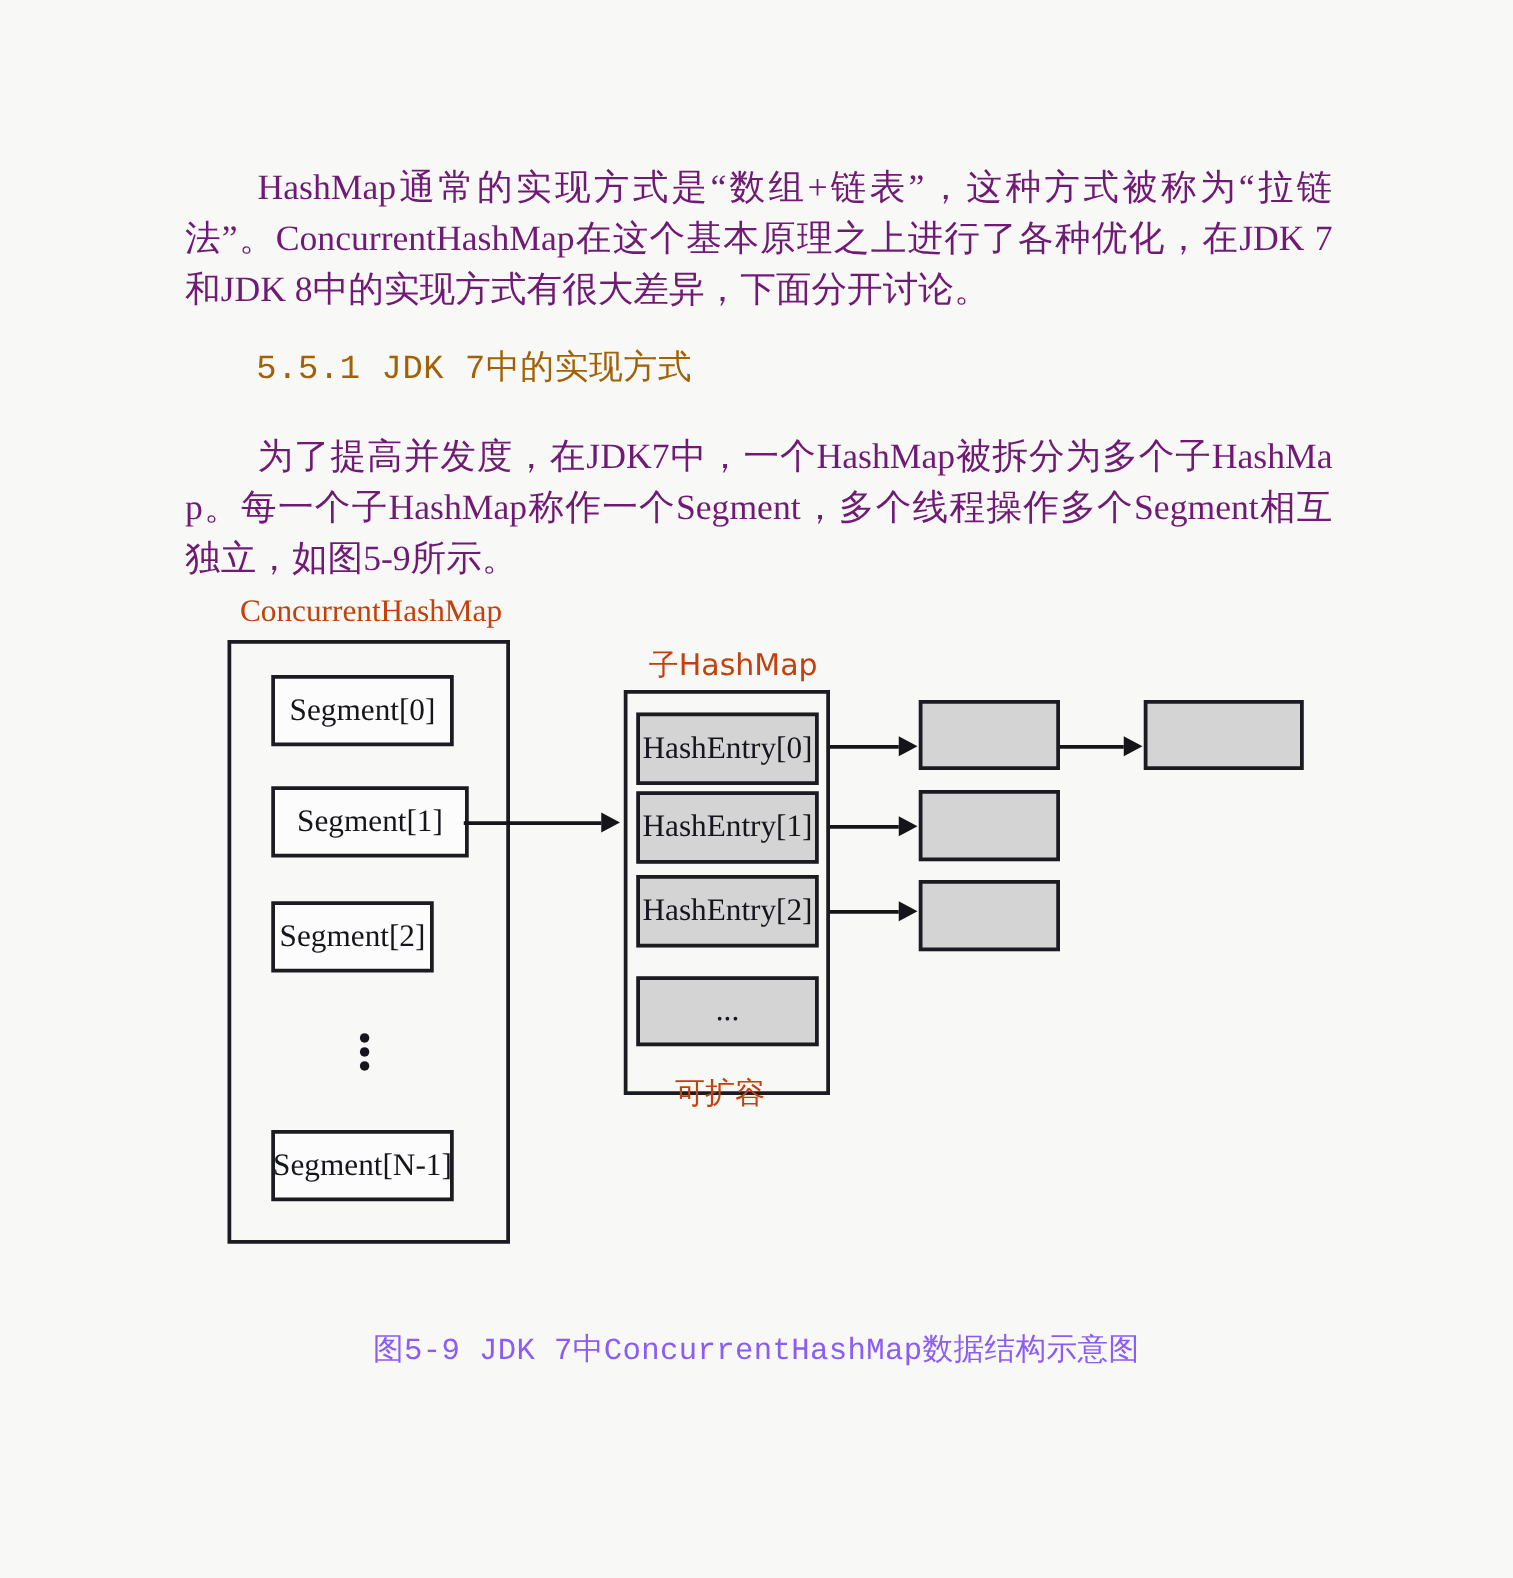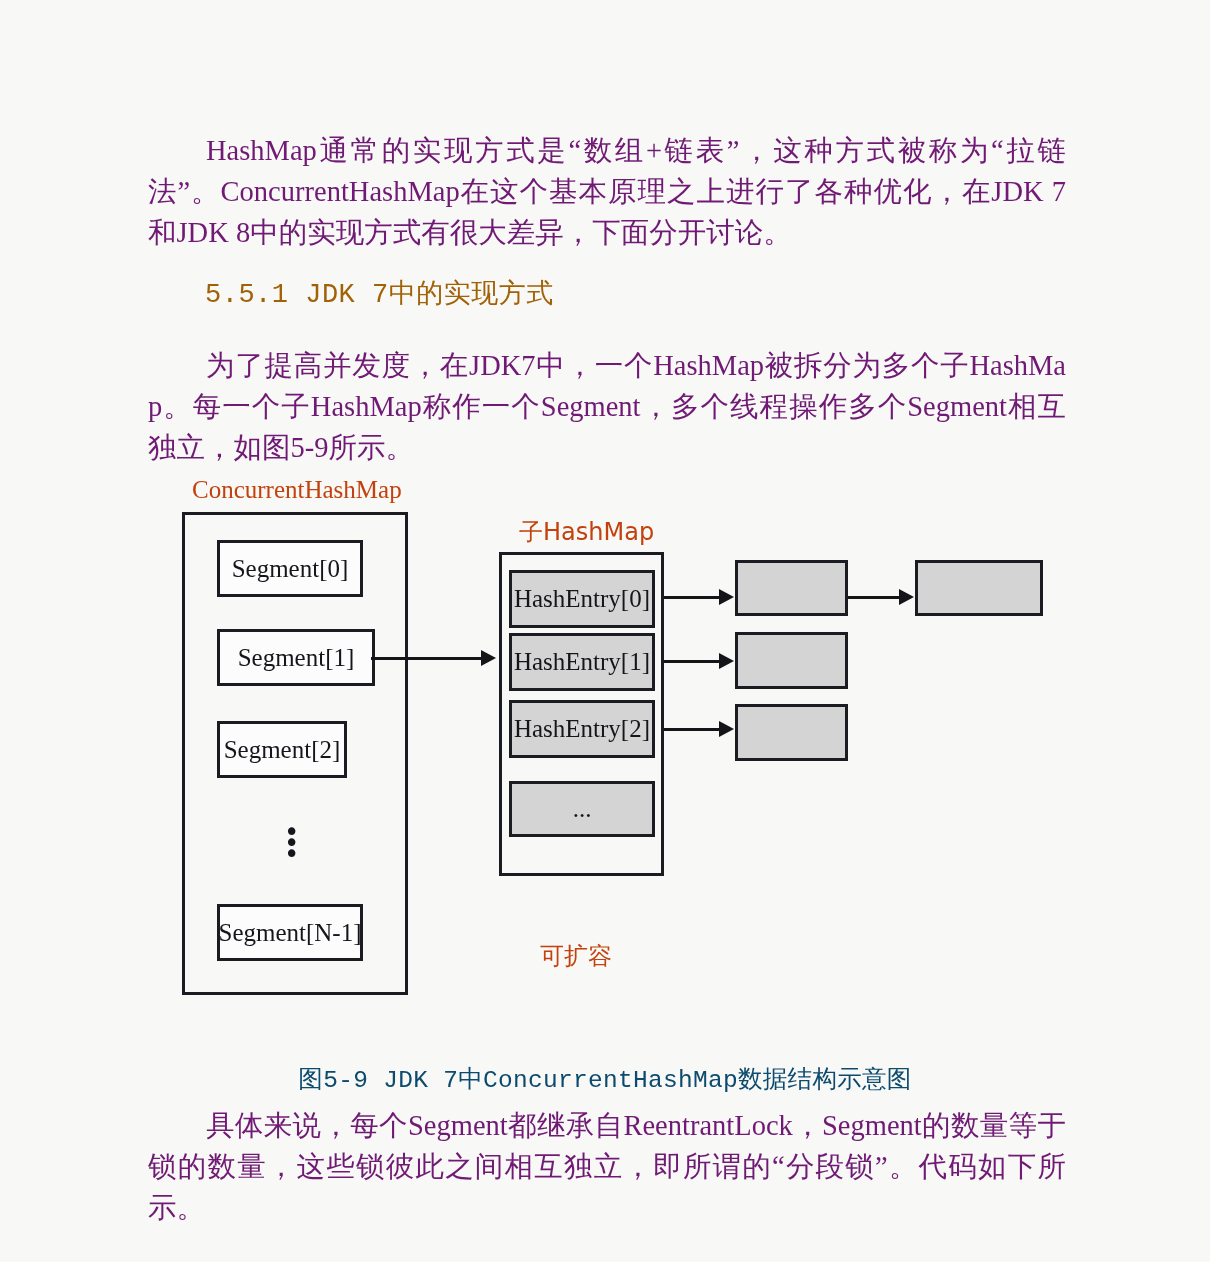--- a/index.html
+++ b/index.html
@@ -61,21 +61,21 @@
 
   .figcaption {
     position: absolute;
     left: 0;
     top: 1062px;
     width: 1210px;
     text-align: center;
     font-size: 24.5px;
     font-family: "Liberation Mono", "DejaVu Sans Mono", monospace;
     letter-spacing: 0.3px;
-    color: #0c4a6e;
+    color: #8b5cf6;
     white-space: nowrap;
   }
 
   
   .figure {
     position: absolute;
     left: 0;
     top: 0;
     width: 1210px;
     height: 1262px;
@@ -169,21 +169,21 @@
 
     <div class="fig-label cn" style="left:519px; top:516px;">子HashMap</div>
 
     <div class="outer-box" style="left:499px; top:552px; width:165px; height:324px;"></div>
 
     <div class="cell gray" style="left:509px; top:570px; width:146px; height:58px;">HashEntry[0]</div>
     <div class="cell gray" style="left:509px; top:633px; width:146px; height:58px;">HashEntry[1]</div>
     <div class="cell gray" style="left:509px; top:700px; width:146px; height:58px;">HashEntry[2]</div>
     <div class="cell gray" style="left:509px; top:781px; width:146px; height:56px;">...</div>
 
-    <div class="fig-label cn" style="left:540px; top:940px;">可扩容</div>
+    <div class="fig-label cn" style="left:540px; top:858px;">可扩容</div>
 
     <div class="arrow-line" style="left:664px; top:596px; width:55px;"></div>
     <div class="arrow-head" style="left:719px; top:589px;"></div>
     <div class="cell node" style="left:735px; top:560px; width:113px; height:56px;"></div>
 
     <div class="arrow-line" style="left:848px; top:596px; width:51px;"></div>
     <div class="arrow-head" style="left:899px; top:589px;"></div>
     <div class="cell node" style="left:915px; top:560px; width:128px; height:56px;"></div>
 
     <div class="arrow-line" style="left:664px; top:660px; width:55px;"></div>
@@ -191,15 +191,14 @@
     <div class="cell node" style="left:735px; top:632px; width:113px; height:57px;"></div>
 
     <div class="arrow-line" style="left:664px; top:728px; width:55px;"></div>
     <div class="arrow-head" style="left:719px; top:721px;"></div>
     <div class="cell node" style="left:735px; top:704px; width:113px; height:57px;"></div>
 
   </div>
 
   <div class="figcaption">图5-9 JDK 7中ConcurrentHashMap数据结构示意图</div>
 
-  <div class="para" id="para-lock">具体来说，每个Segment都继承自ReentrantLock，Segment的数量等于锁的数量，这些锁彼此之间相互独立，即所谓的“分段锁”。代码如下所示。</div>
 
 </div>
 
 </body></html>

